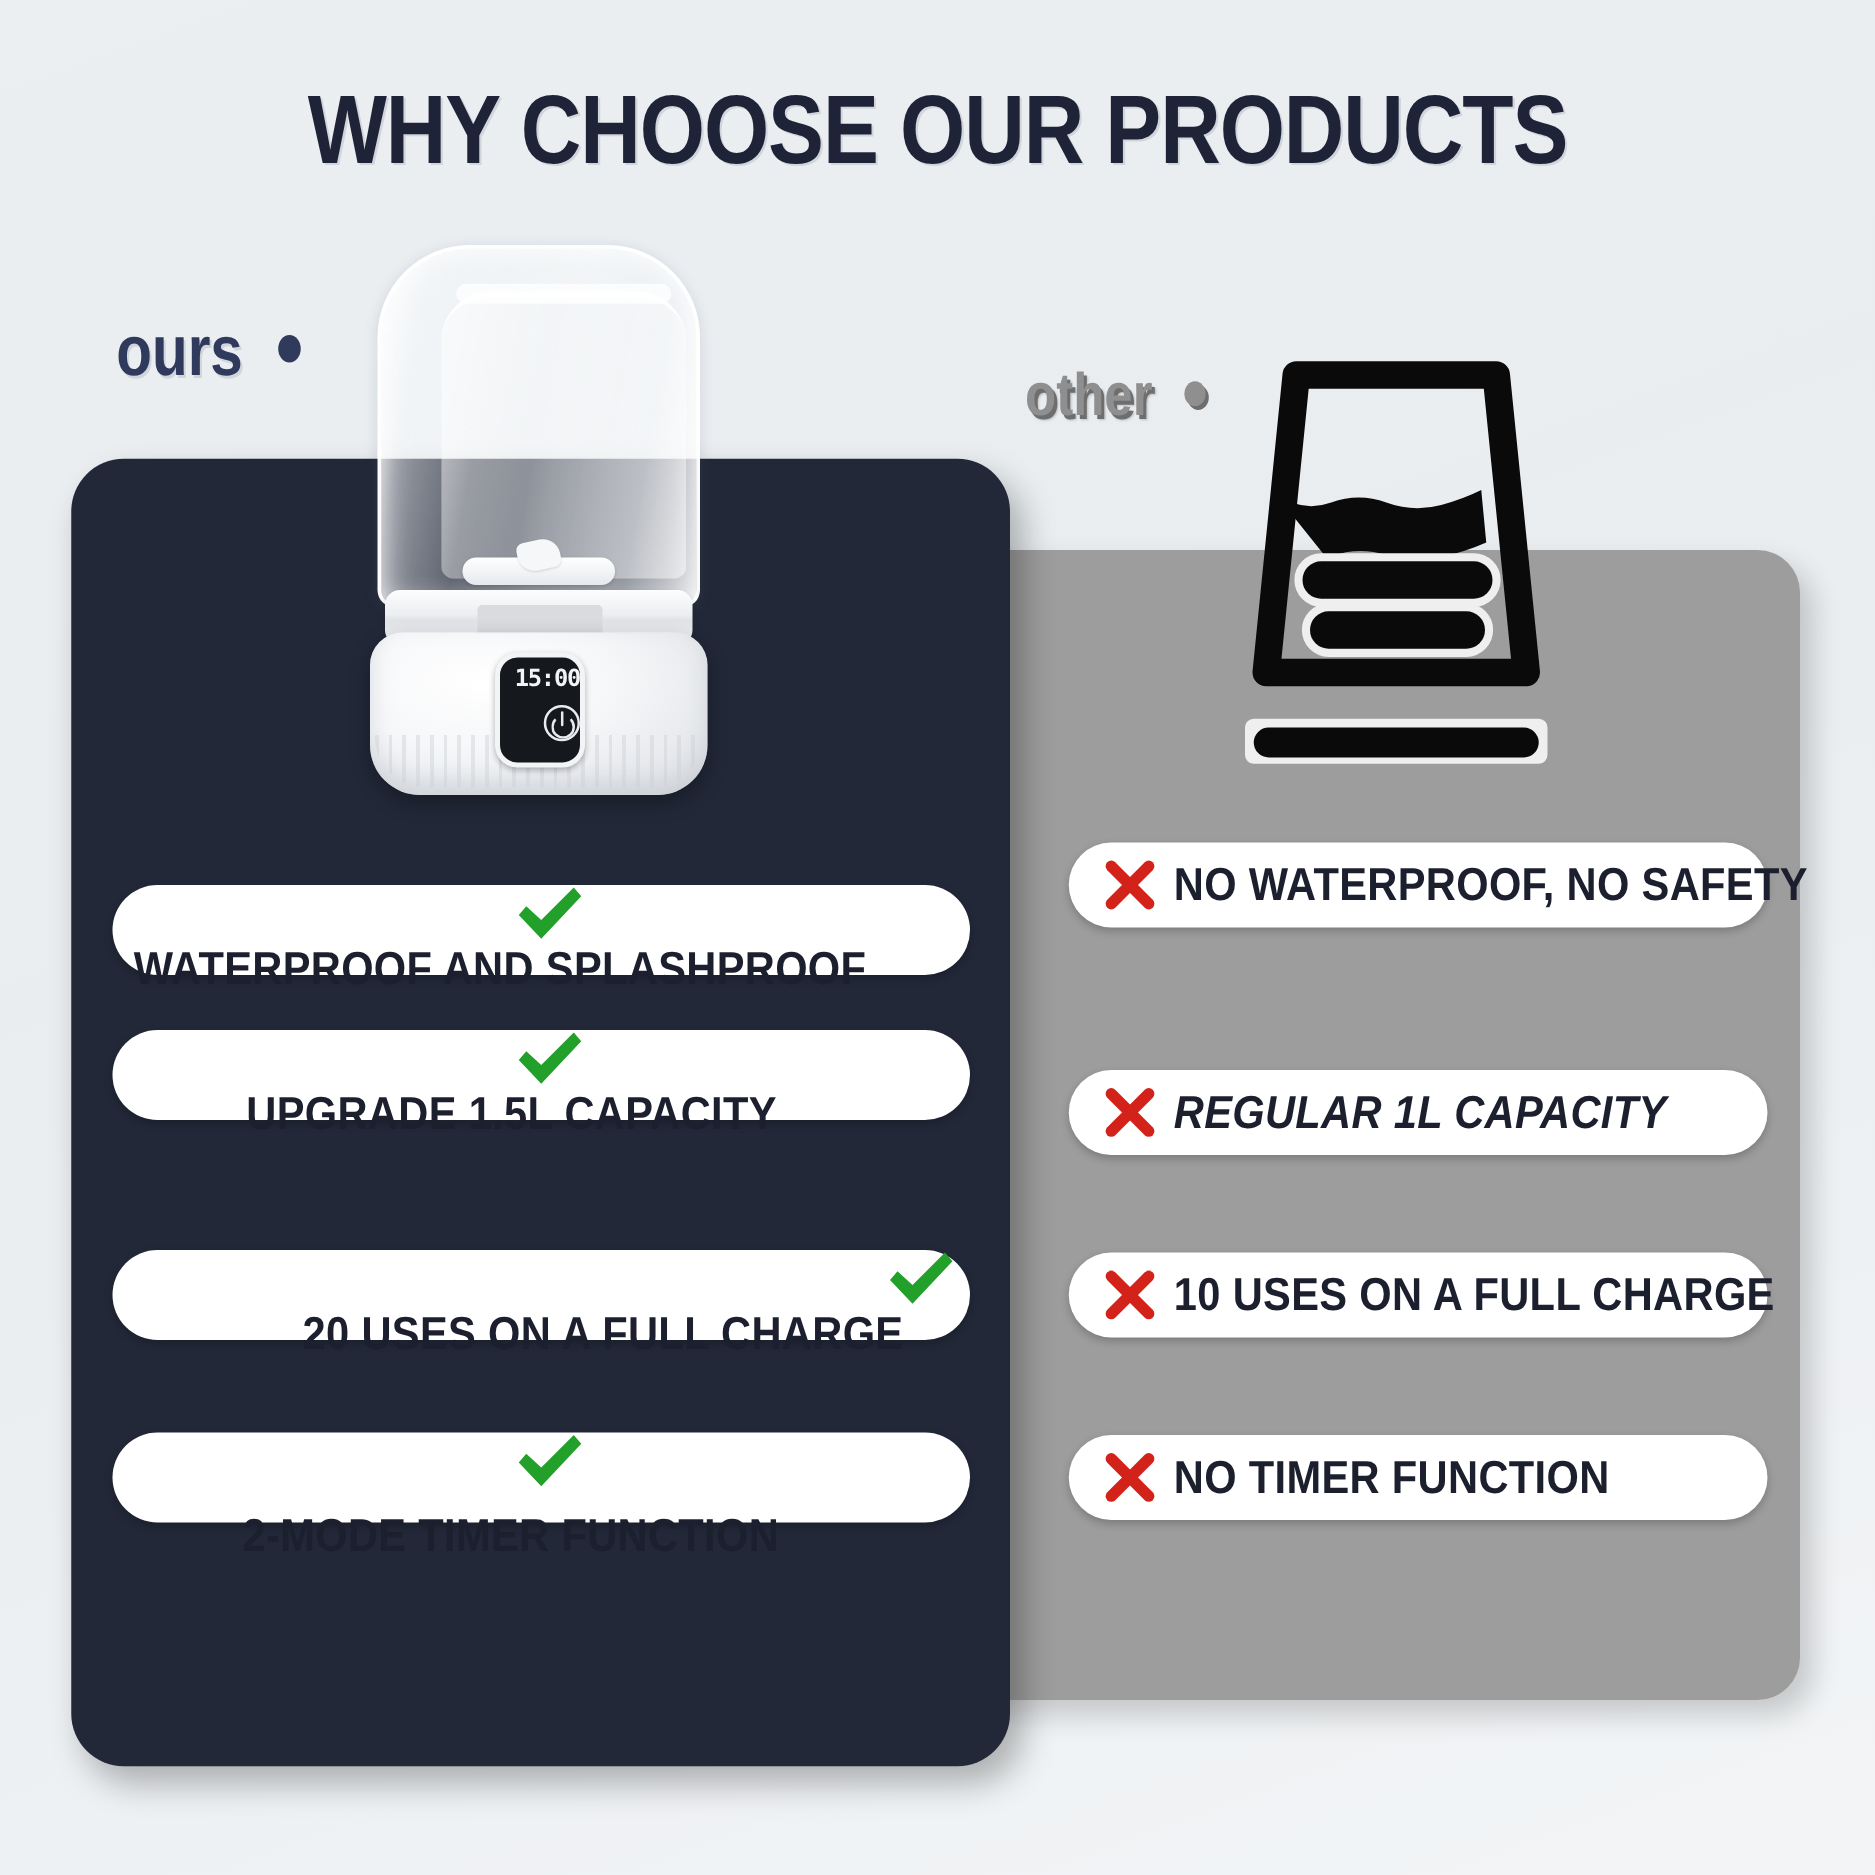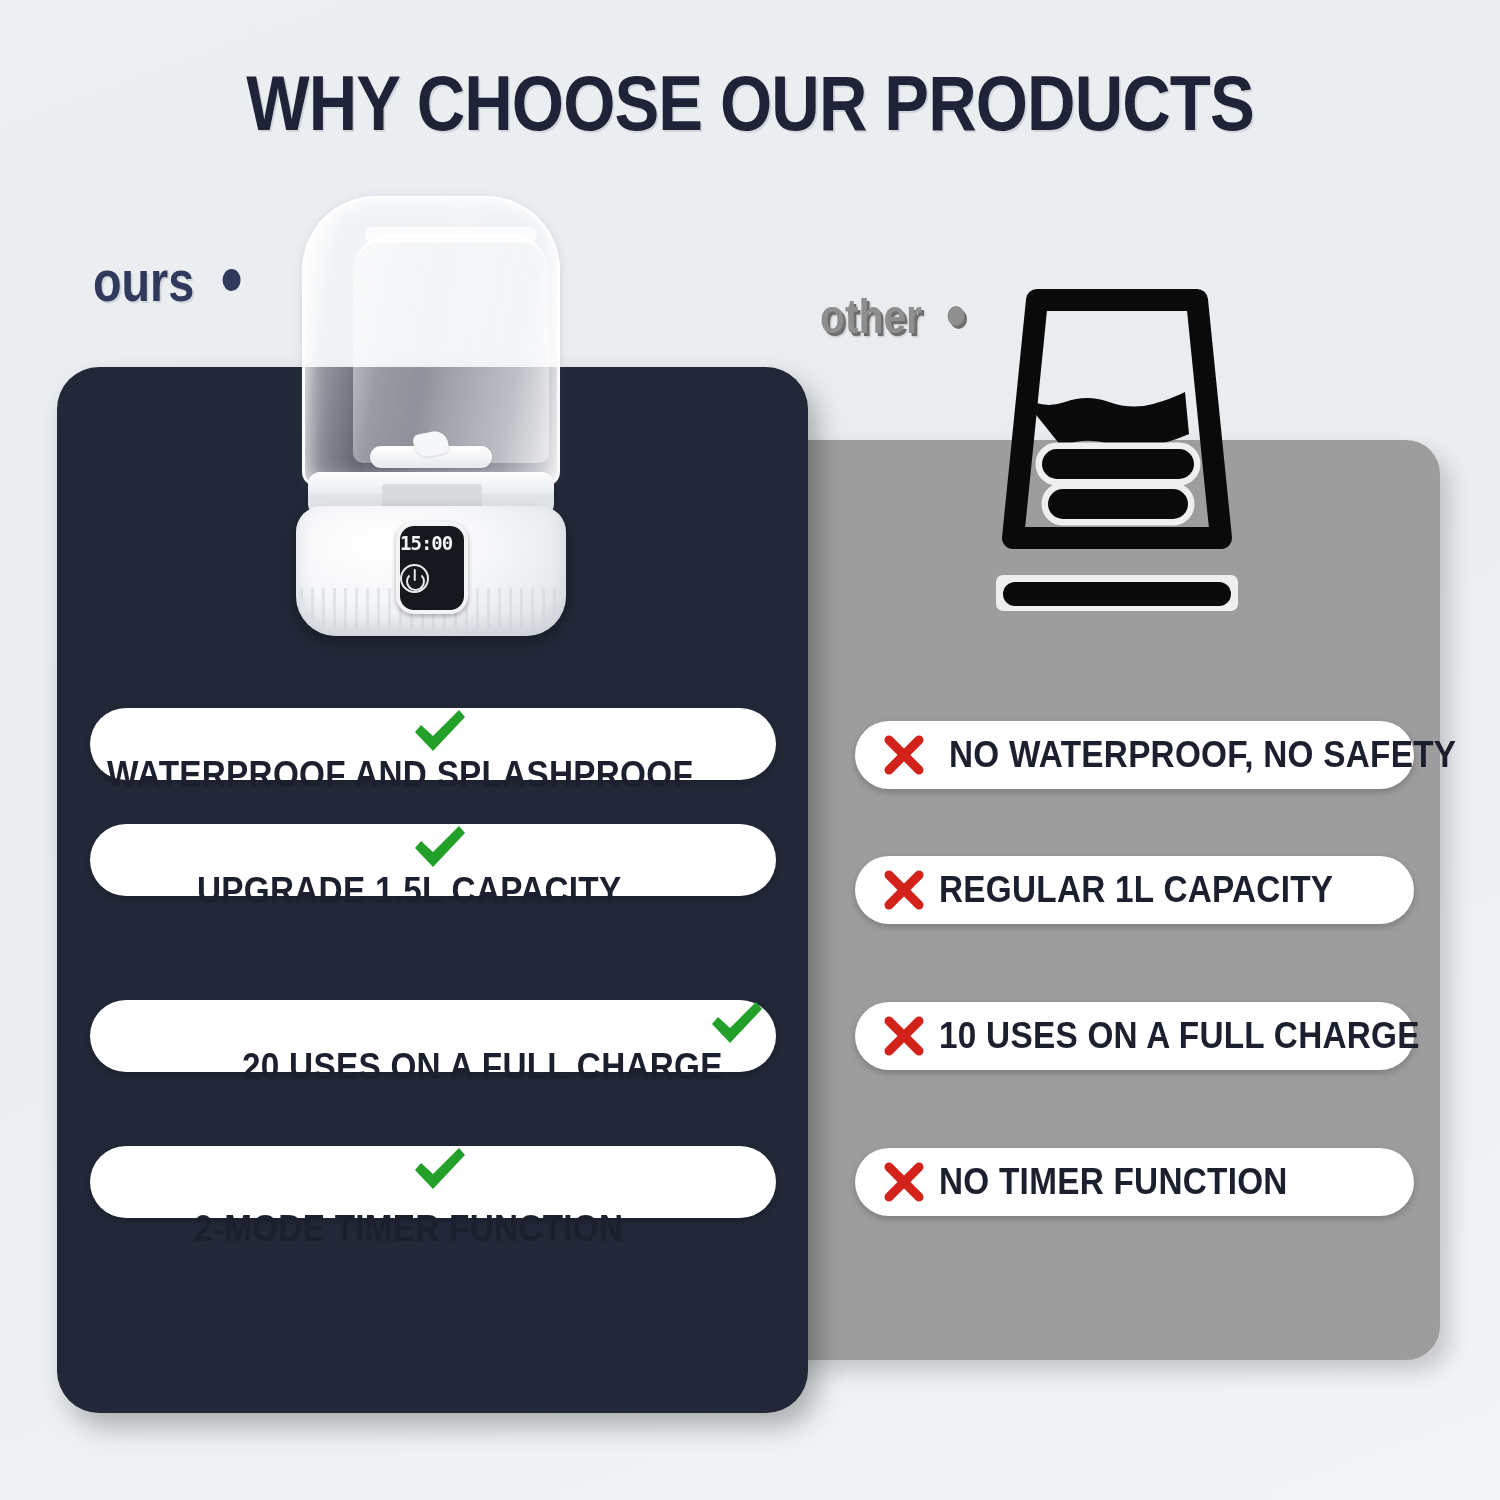--- a/index.html
+++ b/index.html
@@ -87,21 +87,21 @@
     letter-spacing:0.3px;
   }
 
   .pill.left  { left:90px; width:686px; height:72px;flex-direction:column; }
   .pill.right { left:855px; width:559px; height:68px; }
 
   .pill.left .mark  { width:78px; margin-left:14px; }
   .pill.right .mark { width:70px; margin-left:14px; }
 
   .l1 { top:708px; }  .l2 { top:824px; }  .l3 { top:1000px;align-items:flex-end; } .l4 { top:1146px;gap:16px; }
-  .r1 { top:721px;gap:10px; }  .r2 { top:856px; }  .r3 { top:1002px; } .r4 { top:1148px; }
+  .r1 { top:674px; }  .r2 { top:856px;font-style:italic; }  .r3 { top:1002px; } .r4 { top:1148px; }
 
   
   .product { position:absolute; left:286px; top:196px; width:290px; height:440px; }
   .jar-glass {
     position:absolute; left:16px; top:0px; width:258px; height:290px;
     border-radius:74px 74px 14px 14px;
     background: linear-gradient(100deg,
       rgba(255,255,255,0.88) 0%,
       rgba(246,248,250,0.55) 14%,
       rgba(255,255,255,0.28) 34%,
@@ -161,21 +161,21 @@
       rgba(205,209,215,0.55) 0px, rgba(205,209,215,0.55) 3px,
       rgba(255,255,255,0) 3px, rgba(255,255,255,0) 11px);
     opacity:0.85;
   }
   .panel-dark {
     position:absolute; left:110px; top:326px; width:72px; height:92px;
     border-radius:18px;
     background:#15181d;
     border:4px solid #f3f4f6;
     box-shadow:0 2px 5px rgba(0,0,0,0.3);
-    display:flex; flex-direction:column; align-items:flex-start; justify-content:flex-start;
+    display:flex; flex-direction:column; align-items:flex-end; justify-content:flex-start;
     padding-top:8px;
   }
   .lcd {
     font-family:"DejaVu Sans Mono", monospace;
     font-size:19px; color:#f2f4f6; letter-spacing:-1px;
     font-weight:bold; line-height:1;
   }
   .pwr {
     margin-top:11px; width:29px; height:29px; border-radius:50%;
     border:2.5px solid #e9ebee; position:relative;

